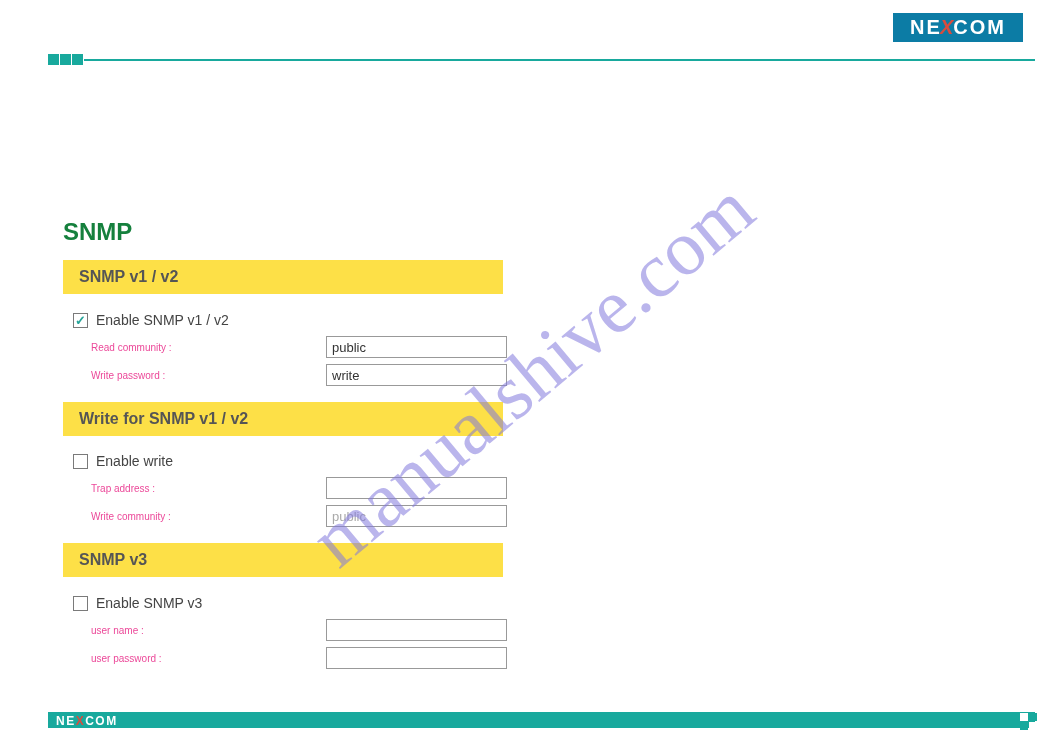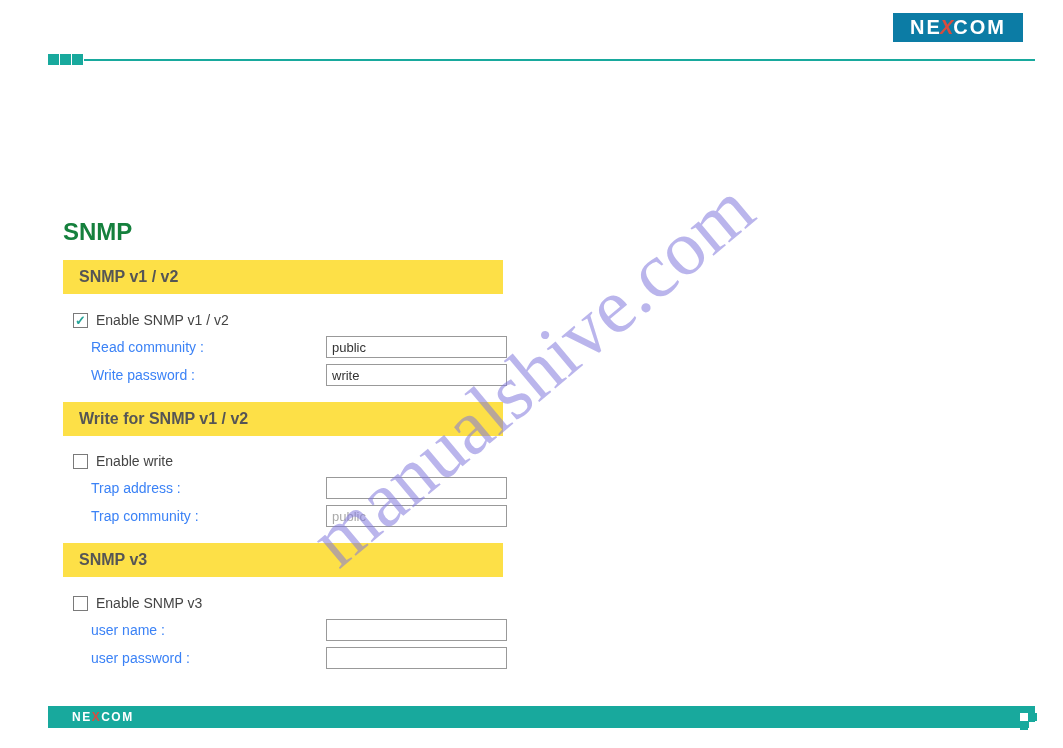--- a/index.html
+++ b/index.html
@@ -109,22 +109,22 @@
       color: #444;
     }
     .field-row {
       display: flex;
       align-items: center;
       margin-bottom: 6px;
       margin-left: 18px;
     }
     .field-label {
       width: 235px;
-      font-size: 14px;
-      color: #3b82f6;
+      font-size: 10px;
+      color: #ec4899;
     }
     .field-input {
       width: 181px;
       height: 22px;
       border: 1px solid #999;
       padding: 2px 5px;
       font-size: 13px;
       color: #333;
     }
     .field-input.disabled {
@@ -141,25 +141,25 @@
       font-family: Georgia, serif;
       white-space: nowrap;
       pointer-events: none;
       z-index: 10;
     }
     .footer-bar {
       position: absolute;
       bottom: 20px;
       left: 48px;
       right: 28px;
-      height: 22px;
-      background: #18a99d;
-      display: flex;
-      align-items: center;
-      padding-left: 24px;
+      height: 16px;
+      background: #18a99d;
+      display: flex;
+      align-items: flex-end;
+      padding-left: 8px;
     }
     .footer-logo {
       color: white;
       font-size: 12px;
       font-weight: bold;
       letter-spacing: 1.5px;
     }
     .footer-logo .x {
       color: #d84c3e;
     }
@@ -222,21 +222,21 @@
 <div class="form-area area2">
   <div class="checkbox-row">
     <div class="custom-checkbox"></div>
     <span class="checkbox-label">Enable write</span>
   </div>
   <div class="field-row">
     <span class="field-label">Trap address :</span>
     <input class="field-input" value="" style="">
   </div>
   <div class="field-row">
-    <span class="field-label">Trap community :</span>
+    <span class="field-label">Write community :</span>
     <input class="field-input disabled" value="public" style="">
   </div>
 </div>
 
 <div class="section-header section3">SNMP v3</div>
 <div class="form-area area3">
   <div class="checkbox-row">
     <div class="custom-checkbox"></div>
     <span class="checkbox-label">Enable SNMP v3</span>
   </div>

